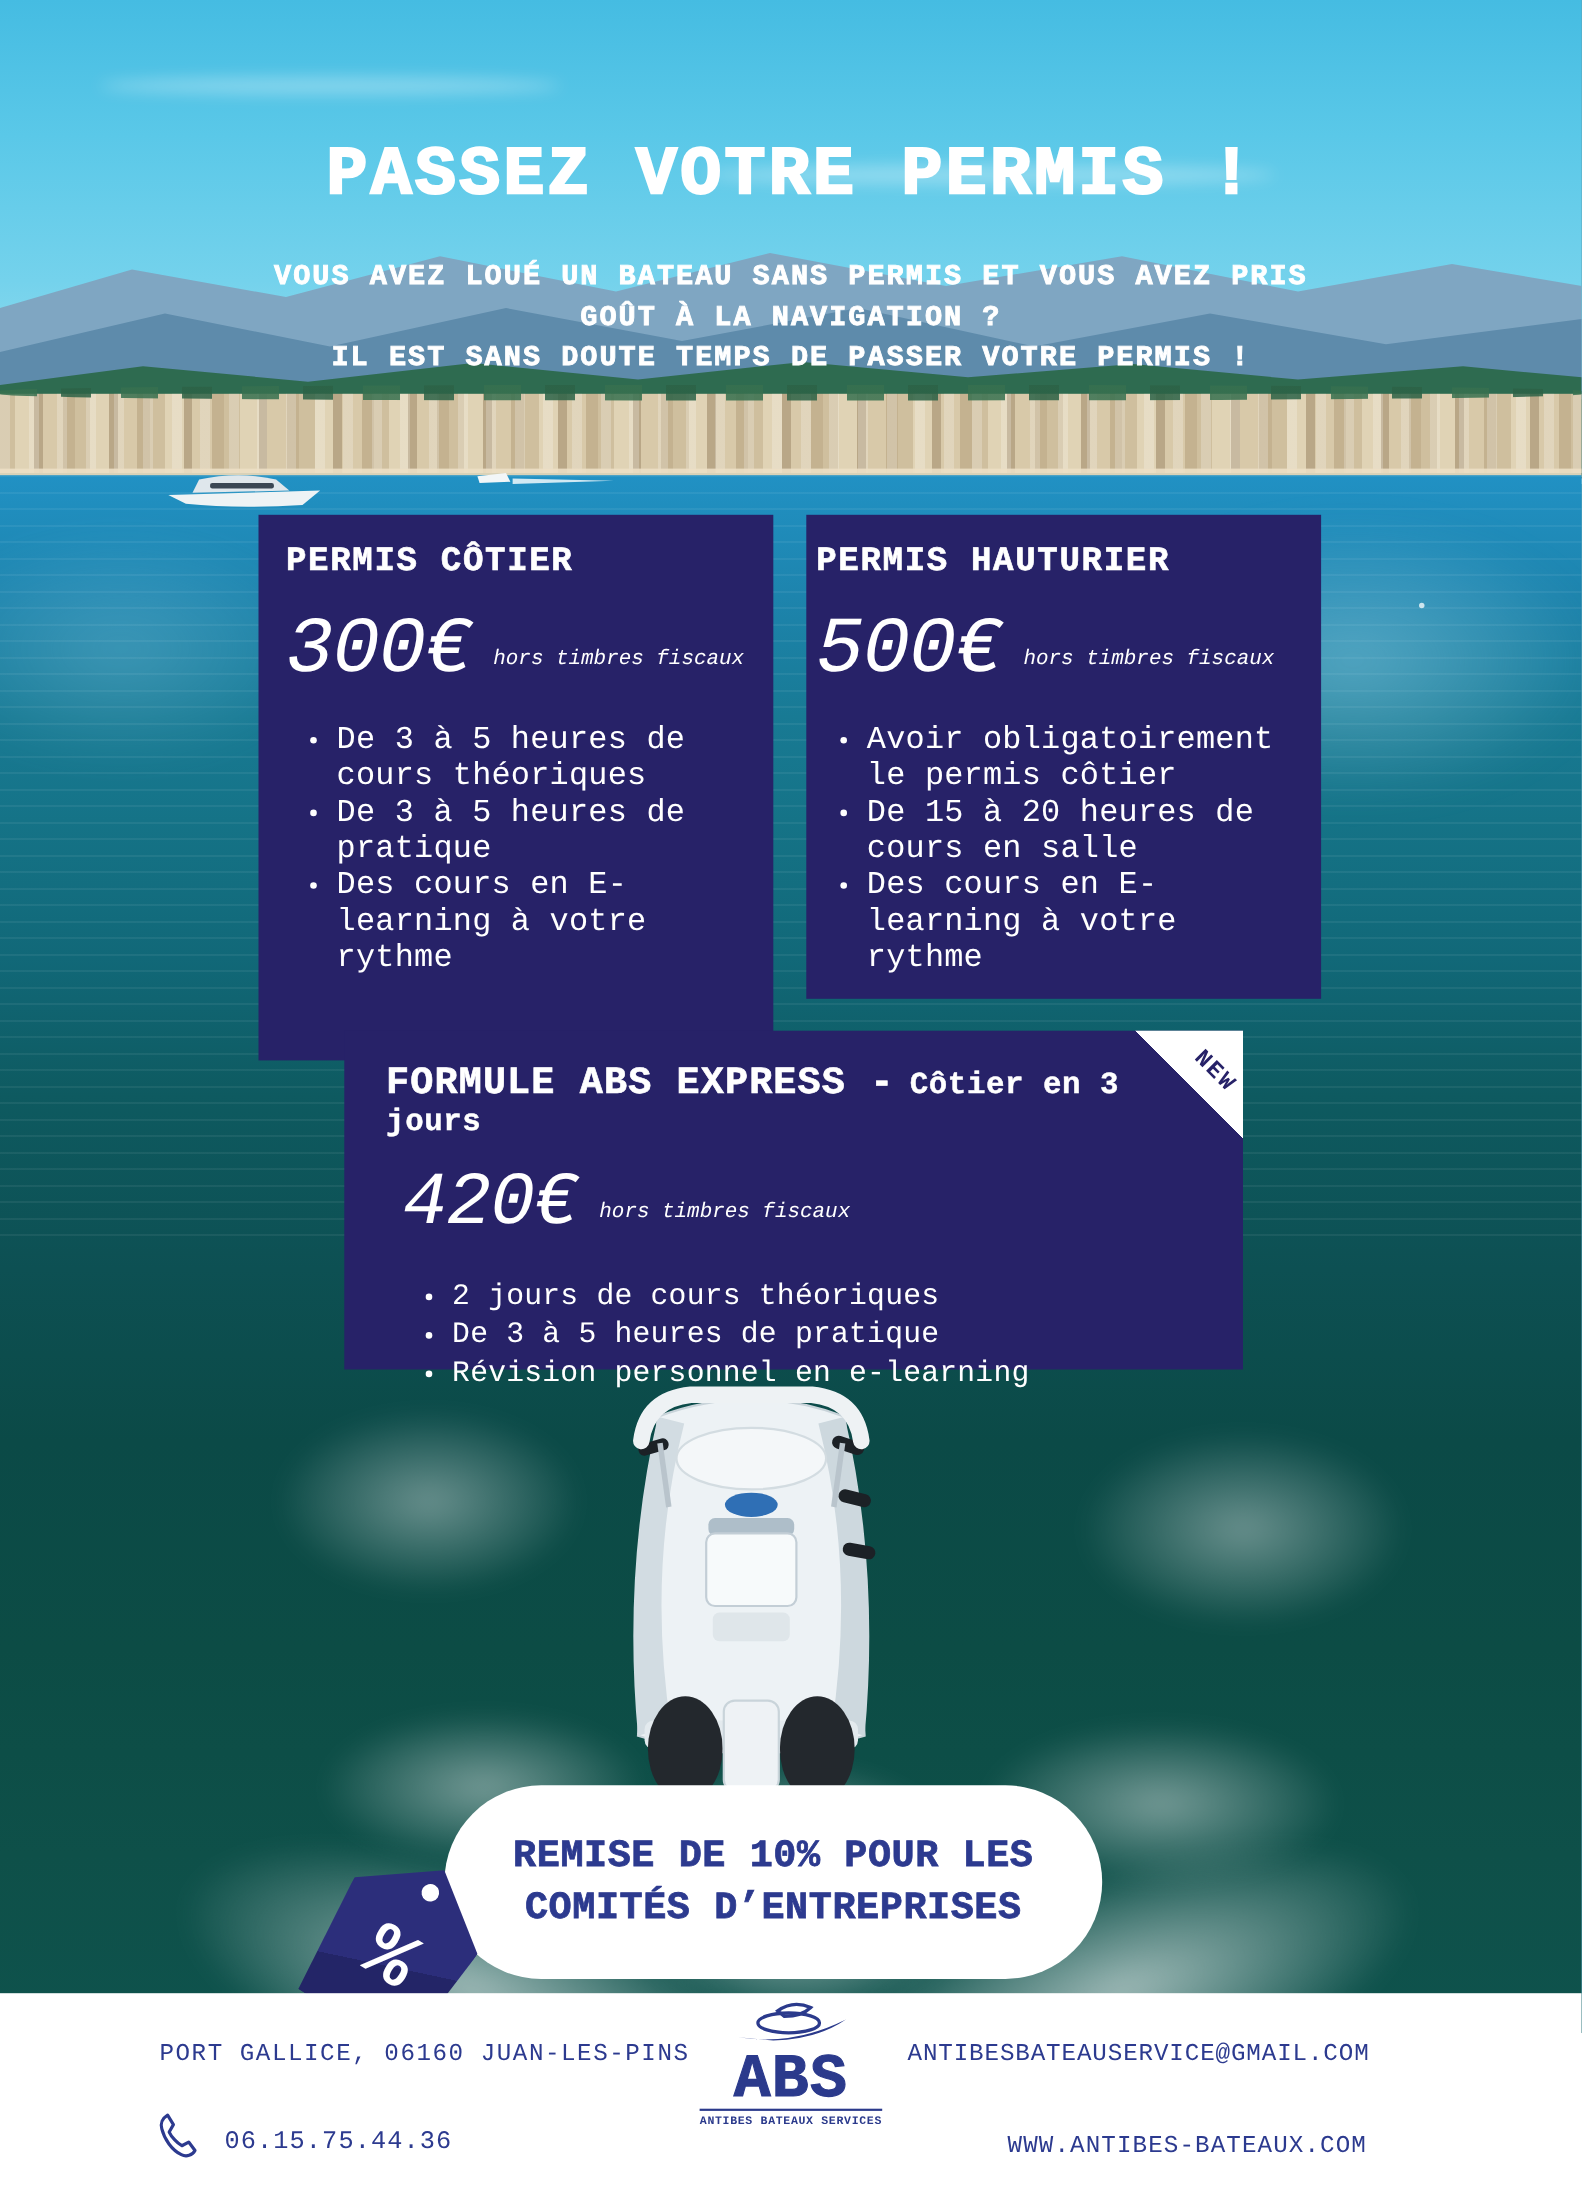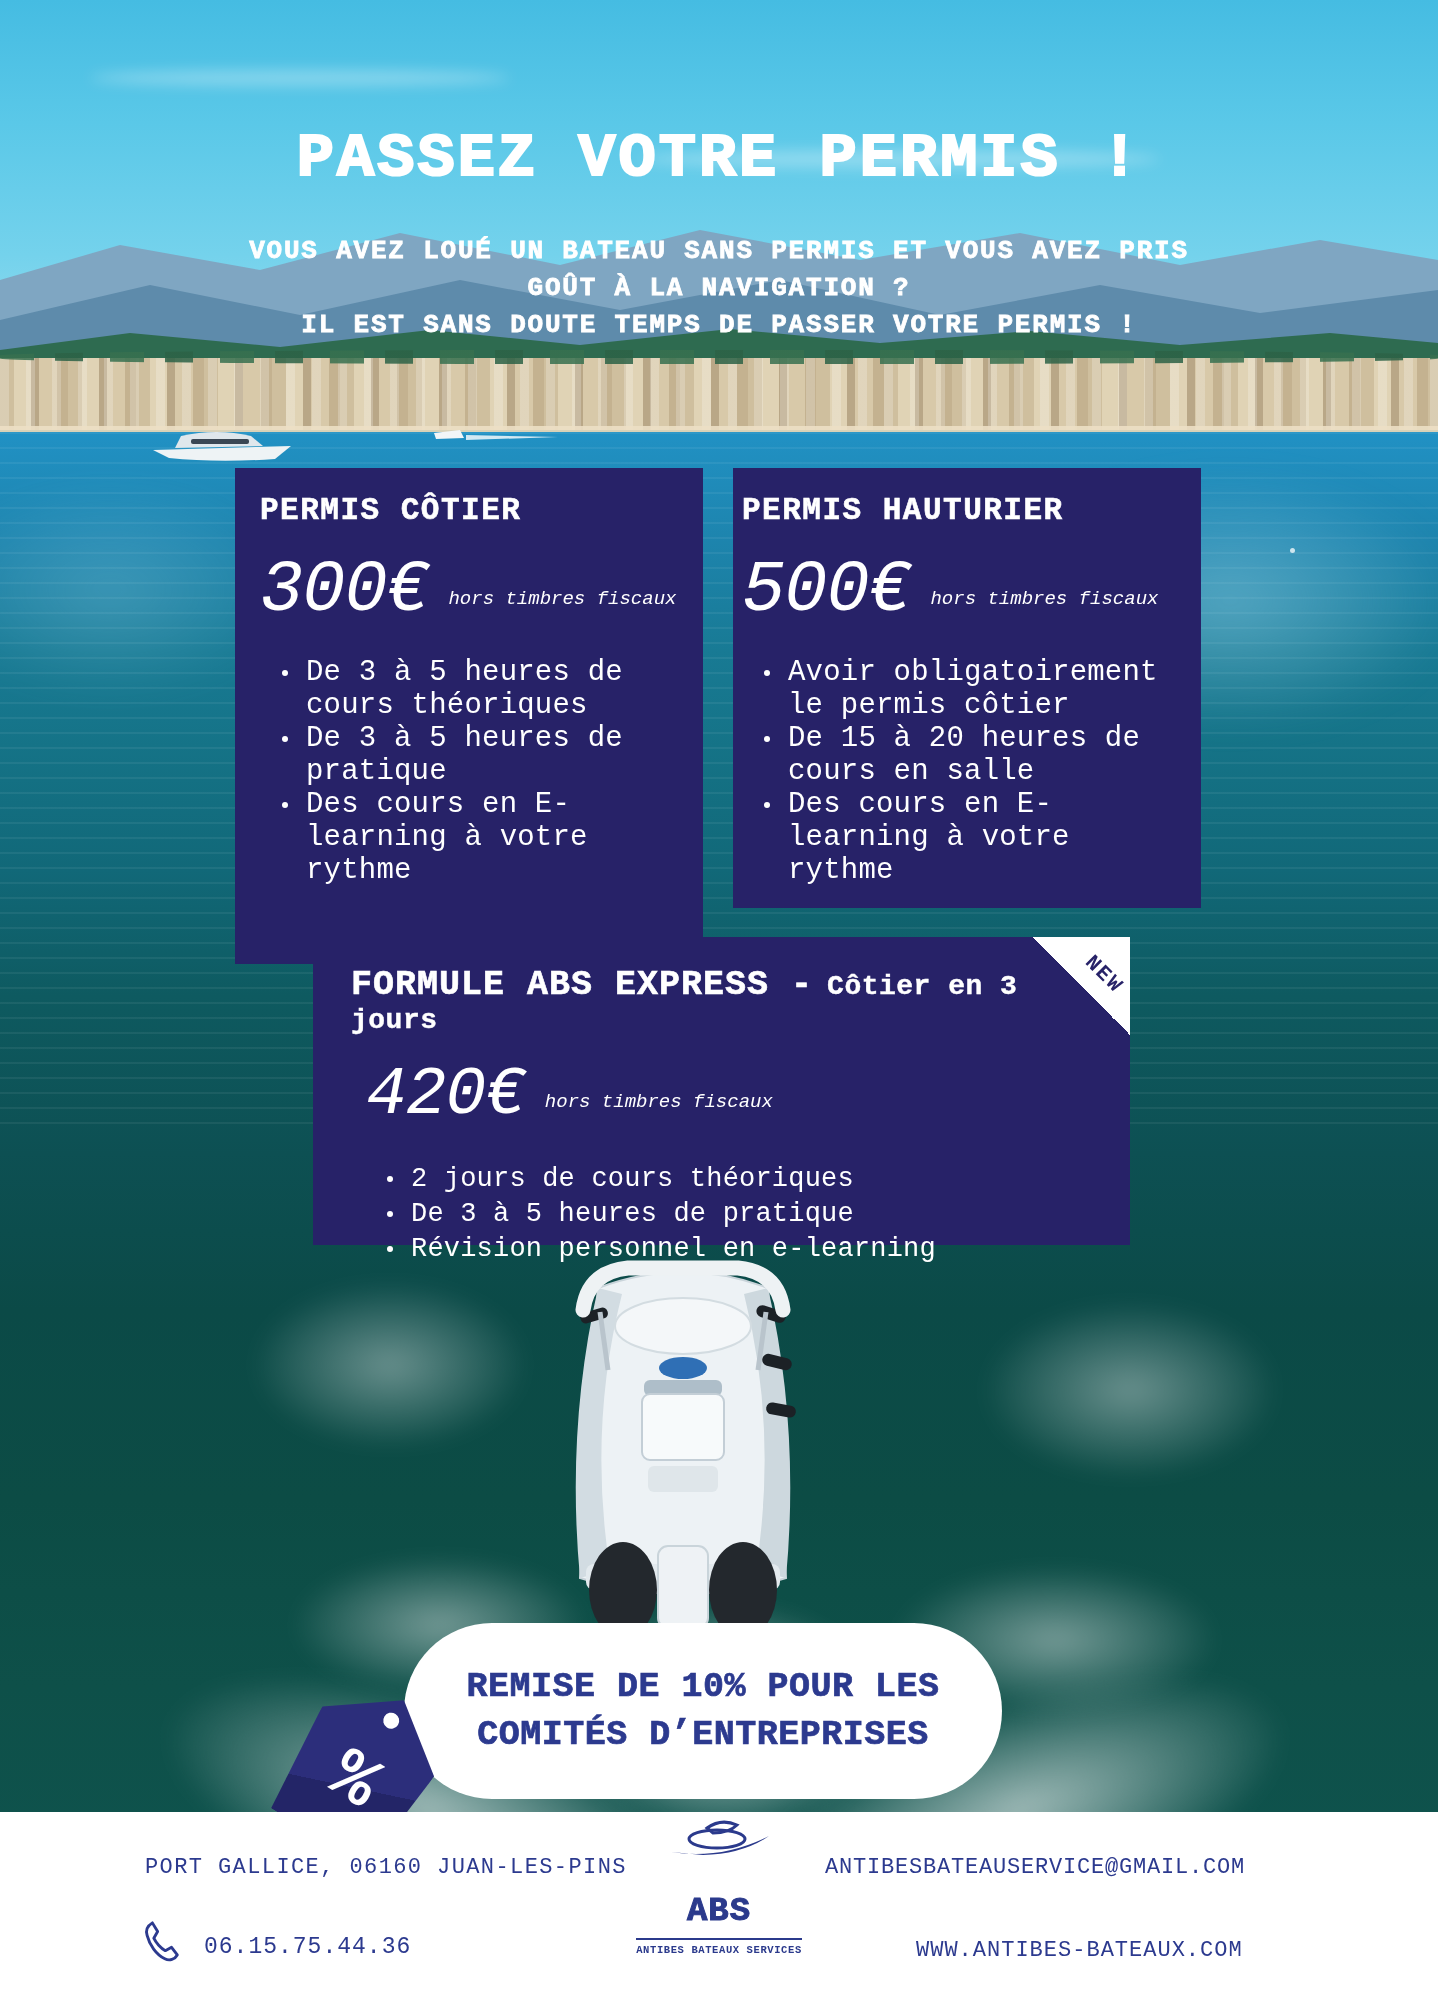--- a/index.html
+++ b/index.html
@@ -71,21 +71,21 @@
   .tag .hole{position:absolute;top:16px;left:58px;width:16px;height:16px;border-radius:50%;background:#fff;}
   .tag .pct{color:#fff;font-size:72px;font-weight:bold;margin-top:28px;}
   
   .footer{position:absolute;left:0;top:1812px;width:1438px;height:188px;background:#fff;color:#2c3a8f;}
   .f-address{position:absolute;left:145px;top:43px;font-size:22px;letter-spacing:1.4px;}
   .f-email{position:absolute;left:825px;top:43px;font-size:22px;letter-spacing:.8px;}
   .f-phone{position:absolute;left:204px;top:122px;font-size:23px;letter-spacing:1px;}
   .f-web{position:absolute;left:916px;top:126px;font-size:22px;letter-spacing:1px;}
   .f-phone-icon{position:absolute;left:138px;top:106px;}
   .logo{position:absolute;left:636px;top:4px;width:166px;text-align:center;}
-  .logo-text{font-size:34px;font-weight:bold;color:#2b3a8c;letter-spacing:1px;line-height:50px;margin-top:21px;-webkit-text-stroke:1px #2b3a8c;}
+  .logo-text{font-size:56px;font-weight:bold;color:#2b3a8c;letter-spacing:1px;line-height:50px;-webkit-text-stroke:1px #2b3a8c;}
   .logo-subtext{display:inline-block;margin-top:2px;padding-top:4px;border-top:2px solid #2b3a8c;
     font-size:10.5px;font-weight:bold;letter-spacing:.6px;color:#2b3a8c;}
 </style>
 </head>
 <body>
 
 <div class="page">
 
   <div class="sky"></div>
   <div class="cloud" style="left:90px;top:70px;width:420px;height:16px;"></div>

